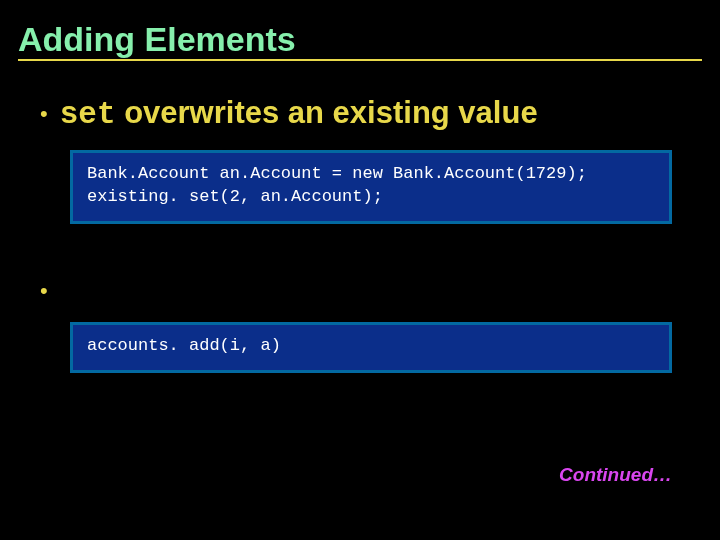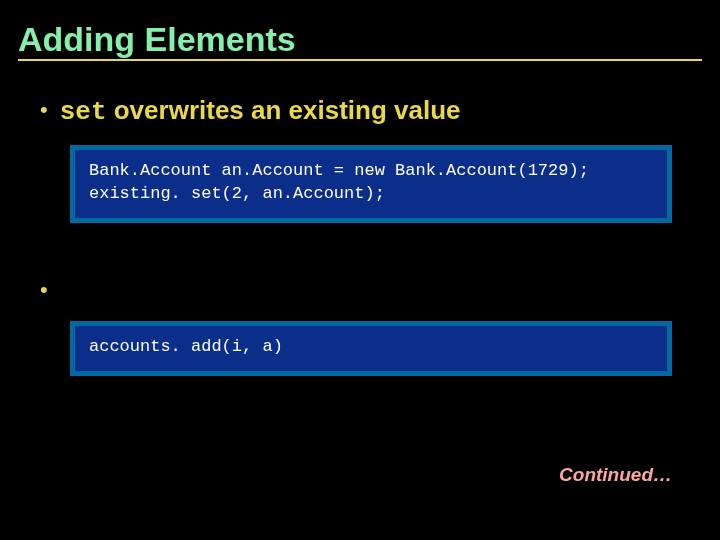--- a/index.html
+++ b/index.html
@@ -34,32 +34,32 @@
   }
   .bullet-dot {
     font-size: 22px;
     color: #e8d84a;
     margin-right: 12px;
     line-height: 1;
     position: relative;
     top: -2px;
   }
   .bullet-text {
-    font-size: 26px;
+    font-size: 31px;
     font-weight: bold;
     color: #e8d84a;
   }
   .bullet-code {
     font-family: "Courier New", Courier, monospace;
     font-weight: bold;
     background: #000;
   }
   .codebox {
     background: #0b2e8a;
-    border: 5px solid #0369a1;
+    border: 3px solid #0369a1;
     margin-left: 52px;
     margin-right: 30px;
     padding: 10px 24px 12px 14px;
     margin-bottom: 58px;
   }
   .codebox:last-of-type {
     margin-bottom: 16px;
   }
   .codeline {
     font-family: "Courier New", Courier, monospace;
@@ -68,21 +68,21 @@
     white-space: pre;
     line-height: 1.35;
   }
   .continued {
     position: absolute;
     right: 48px;
     bottom: 54px;
     font-size: 19px;
     font-weight: bold;
     font-style: italic;
-    color: #fca5a5;
+    color: #d946ef;
   }
 </style>
 </head>
 <body>
 
 <div class="slide">
   <div class="title">Adding Elements</div>
   <div class="rule"></div>
 
   <div class="bullet-row">

